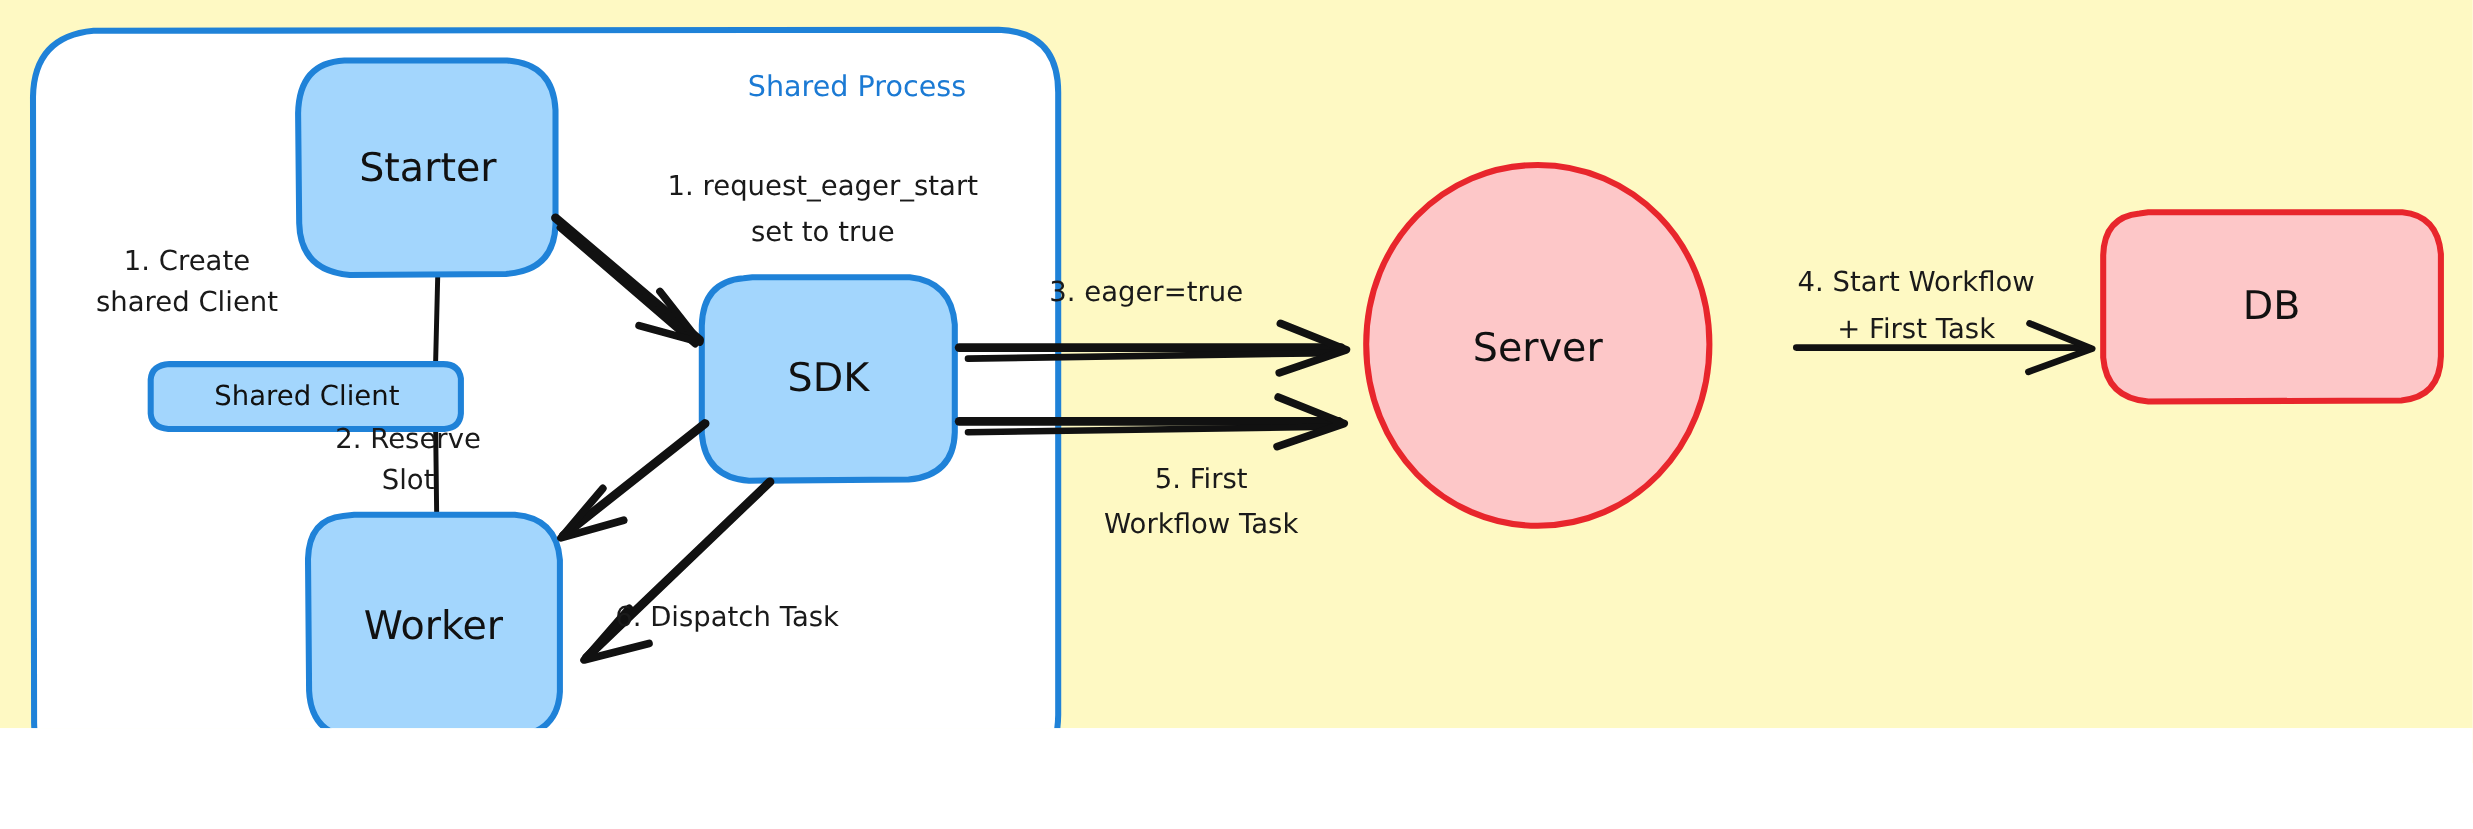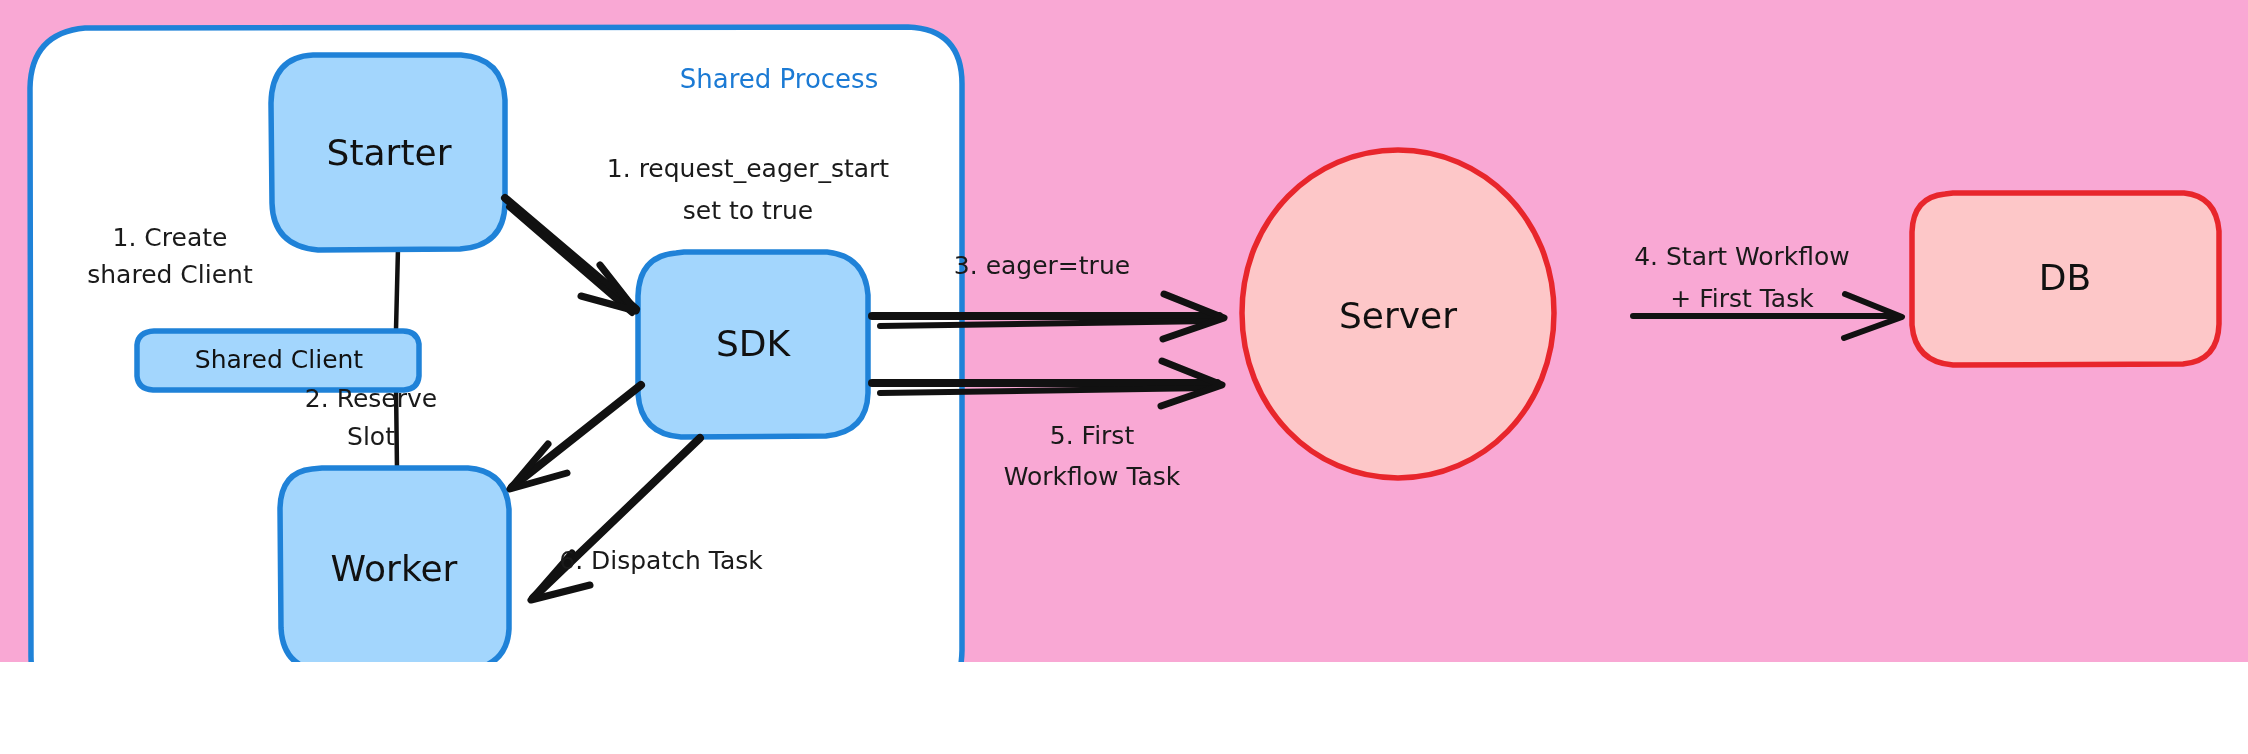--- a/index.html
+++ b/index.html
@@ -7,21 +7,21 @@
     padding: 0;
     background: #ffffff;
   }
   body {
     font-family: "DejaVu Sans", sans-serif;
   }
   #canvas {
     position: relative;
     width: 2248px;
     height: 662px;
-    background: #f9a8d4;
+    background: #fef9c3;
     overflow: hidden;
     text-decoration: underline;
   }
   svg#diagram {
     position: absolute;
     left: 0;
     top: 0;
     width: 2248px;
     height: 754px;
   }

